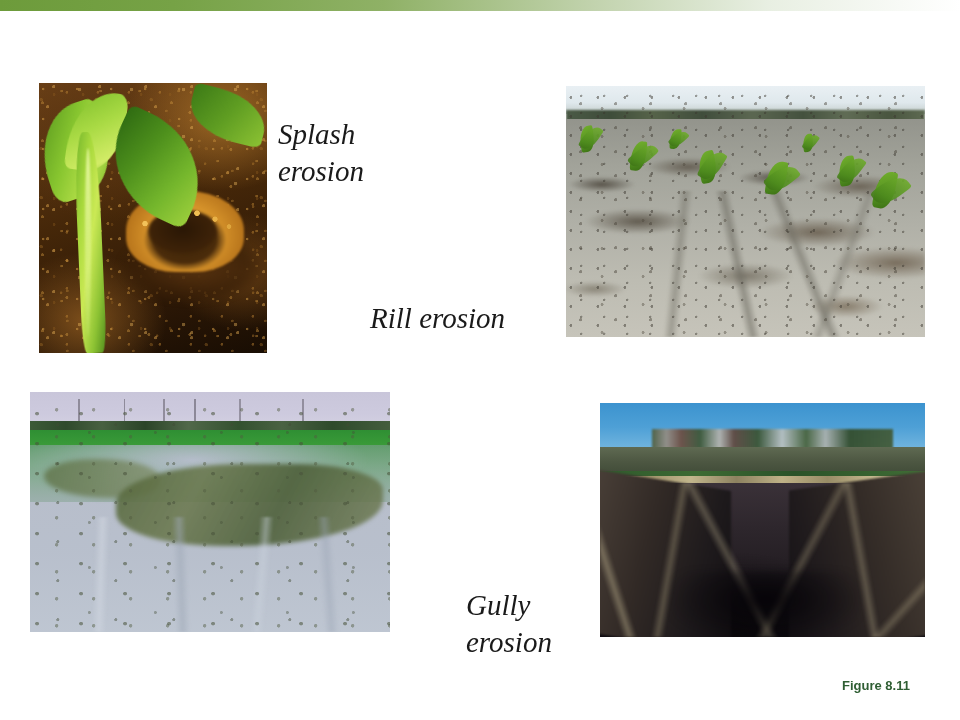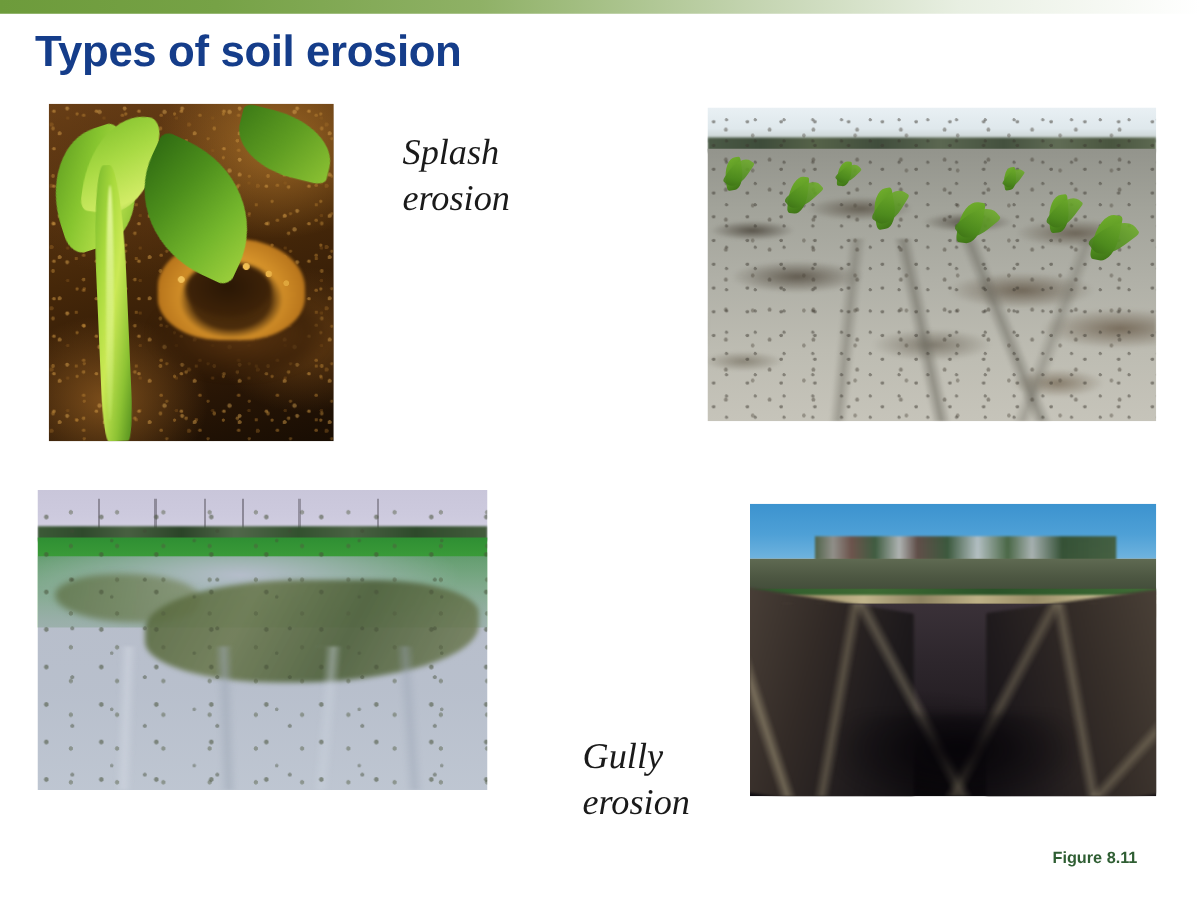--- a/index.html
+++ b/index.html
@@ -47,21 +47,21 @@
   
   .caption {
     position: absolute;
     font-family: "Liberation Serif", serif;
     font-style: italic;
     font-size: 29px;
     color: #1a1a1a;
     line-height: 1.28;
     white-space: pre-line;
   }
-  #cap-splash { left: 278px; top: 104px; margin-left: 44px; }
+  #cap-splash { left: 278px; top: 116px; }
   #cap-rill   { left: 370px; top: 300px; }
   #cap-sheet  { left: 32px;  top: 637px; }
   #cap-gully  { left: 466px; top: 587px; }
 
   
   .fig-credit {
     position: absolute;
     left: 842px; top: 678px;
     font-family: "Liberation Sans", sans-serif;
     font-weight: bold;
@@ -383,21 +383,20 @@
     filter: blur(3px);
   }
 </style>
 </head>
 <body>
 
 <div id="slide">
 
   <div class="top-bar"></div>
 
-  <div class="slide-title">Types of soil erosion</div>
 
   <div class="photo" id="photo-splash">
     <div class="layer soil"></div>
     <div class="layer grit"></div>
     <div class="layer crown-shadow"></div>
     <div class="layer crown-body"></div>
     <div class="layer crown-inner"></div>
     <div class="layer crown-rim"></div>
     <div class="layer leaf-a"></div>
     <div class="layer leaf-b"></div>
@@ -420,20 +419,21 @@
     <div class="sprout sp1"></div>
     <div class="sprout sp7"></div>
     <div class="sprout sp2"></div>
     <div class="sprout sp3"></div>
     <div class="sprout sp8"></div>
     <div class="sprout sp4"></div>
     <div class="sprout sp5"></div>
     <div class="sprout sp6"></div>
   </div>
 
+  <div class="caption" id="cap-rill">Rill erosion</div>
 
   <div class="photo" id="photo-sheet">
     <div class="layer sky"></div>
     <div class="layer poles"></div>
     <div class="layer treeline"></div>
     <div class="layer grass"></div>
     <div class="layer water"></div>
     <div class="layer mudbank2"></div>
     <div class="layer mudbank"></div>
     <div class="layer ripples"></div>

